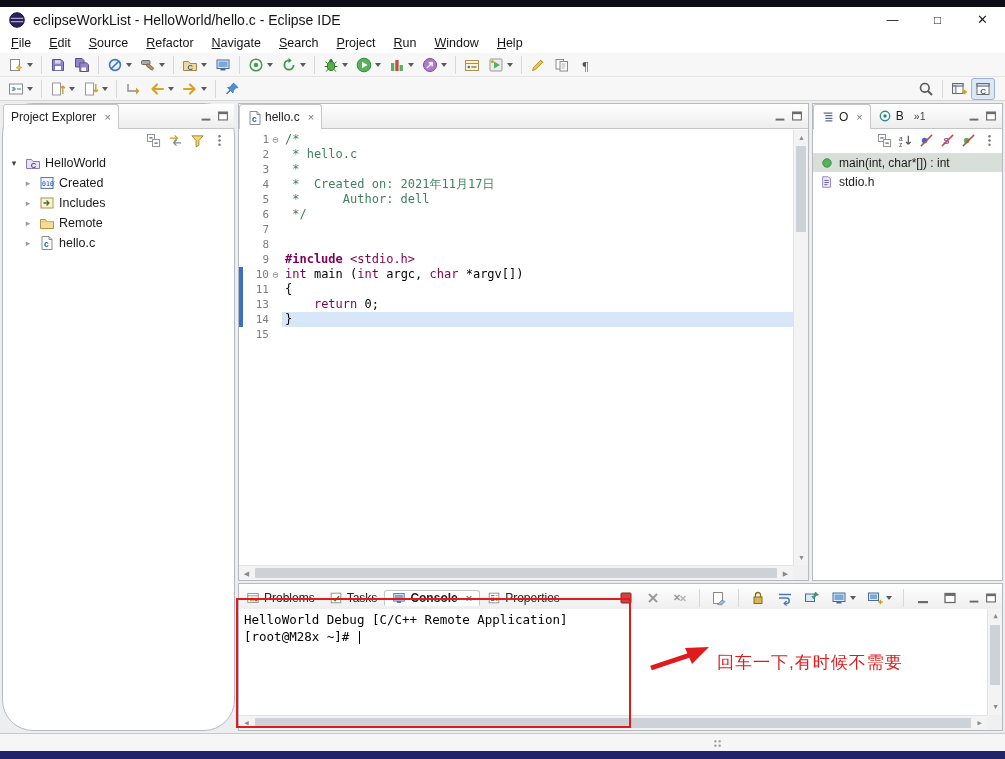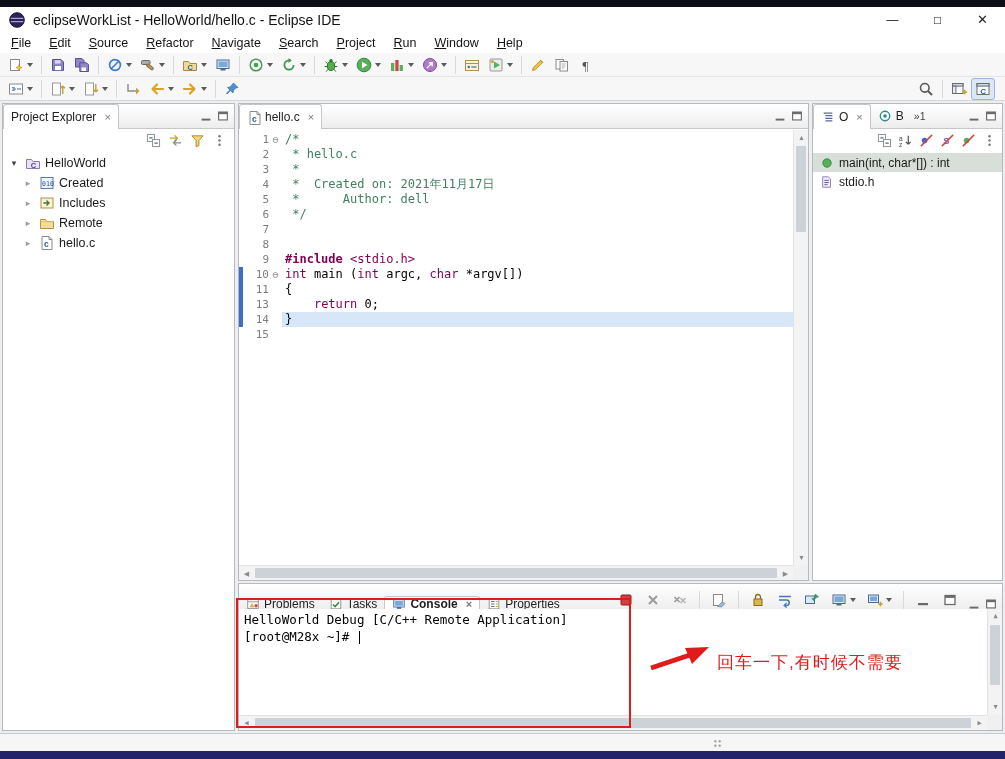--- a/index.html
+++ b/index.html
@@ -29,21 +29,21 @@
   .tb-group { display:flex; align-items:center; }
   .tbtn { display:inline-flex; align-items:center; height:22px; padding:0 3px; border:1px solid transparent; border-radius:3px; }
   .tbtn.active { background:#dde8f6; border:1px solid #9ab4d8; }
   .icon16 { width:16px; height:16px; display:inline-block; line-height:0; }
   .dd { width:0; height:0; border-left:3px solid transparent; border-right:3px solid transparent;
         border-top:4px solid #5a5a5a; margin-left:3px; }
   .sep { display:inline-block; width:1px; height:18px; background:#d8d8d8; margin:0 4px; }
 
   .main { position:absolute; left:0; top:101px; width:100%; height:632px; background:#eceef0; }
   .panel { position:absolute; background:#fff; border:1px solid #b6bac0; }
-  .pe      { left:2px;   top:2px;   width:233px; height:628px; }
+  .pe      { left:2px;   top:2px;   width:233px; height:628px;border-radius:31px; }
   .editor  { left:238px; top:2px;   width:571px; height:478px; }
   .outline { left:812px; top:2px;   width:191px; height:478px; }
   .bottomp { left:238px; top:482px; width:765px; height:148px; }
 
   .vtabbar { height:25px; background:linear-gradient(#ffffff,#ededed); border-bottom:1px solid #c6c6c6;
              display:flex; align-items:stretch; font-size:12px; color:#222; }
   .vtab { display:flex; align-items:center; gap:4px; padding:0 7px; position:relative; white-space:nowrap; }
   .vtab.active { background:#fff; border-right:1px solid #c6c6c6; border-left:1px solid #c6c6c6;
                  border-top:1px solid #c6c6c6; border-radius:3px 3px 0 0; margin-bottom:-1px; }
   .tclose { color:#777; font-size:11px; margin-left:4px; }
@@ -79,21 +79,21 @@
   .sb-arrow { position:absolute; color:#8a8a8a; font-size:7px; width:15px; height:15px; text-align:center; line-height:15px; }
   .sb-thumbv { position:absolute; left:2px; right:2px; background:#ccd2d8; border-radius:1px; }
   .sb-thumbh { position:absolute; top:2px; bottom:2px; background:#ccd2d8; border-radius:1px; }
 
   .otools { height:22px; display:flex; justify-content:flex-end; align-items:center; gap:6px; padding-right:5px; }
   .oitems { padding-top:2px; }
   .oitem { height:19px; display:flex; align-items:center; gap:5px; font-size:12px; padding-left:7px; color:#1a1a1a; }
   .oitem.sel { background:#d8ded8; }
 
   .btabbar { height:28px; background:linear-gradient(#ffffff,#ededed); border-bottom:1px solid #c6c6c6;
-             display:flex; align-items:flex-end; font-size:12px; color:#222; }
+             display:flex; align-items:center; font-size:12px; color:#222; }
   .btab { display:flex; align-items:center; gap:4px; padding:0 7px; white-space:nowrap; }
   .btab.active { background:#fff; border:1px solid #c6c6c6; border-bottom-color:#fff; border-radius:3px 3px 0 0;
                  font-weight:bold; margin-bottom:-1px; }
   .btools { margin-left:auto; display:flex; align-items:center; gap:3px; padding-right:3px; }
   .bbody { position:absolute; top:25px; left:0; right:0; bottom:0; background:#fff;
            font-family:"DejaVu Sans Mono", monospace; font-size:12.5px; color:#000; }
   .conline { white-space:pre; padding-left:5px; line-height:17px; }
   .caret { display:inline-block; width:1.5px; height:13px; background:#000; vertical-align:middle; margin-left:2px; }
 
   .statusbar { position:absolute; left:0; top:733px; width:100%; height:18px; background:#f6f6f6; border-top:1px solid #c9c9c9; }

